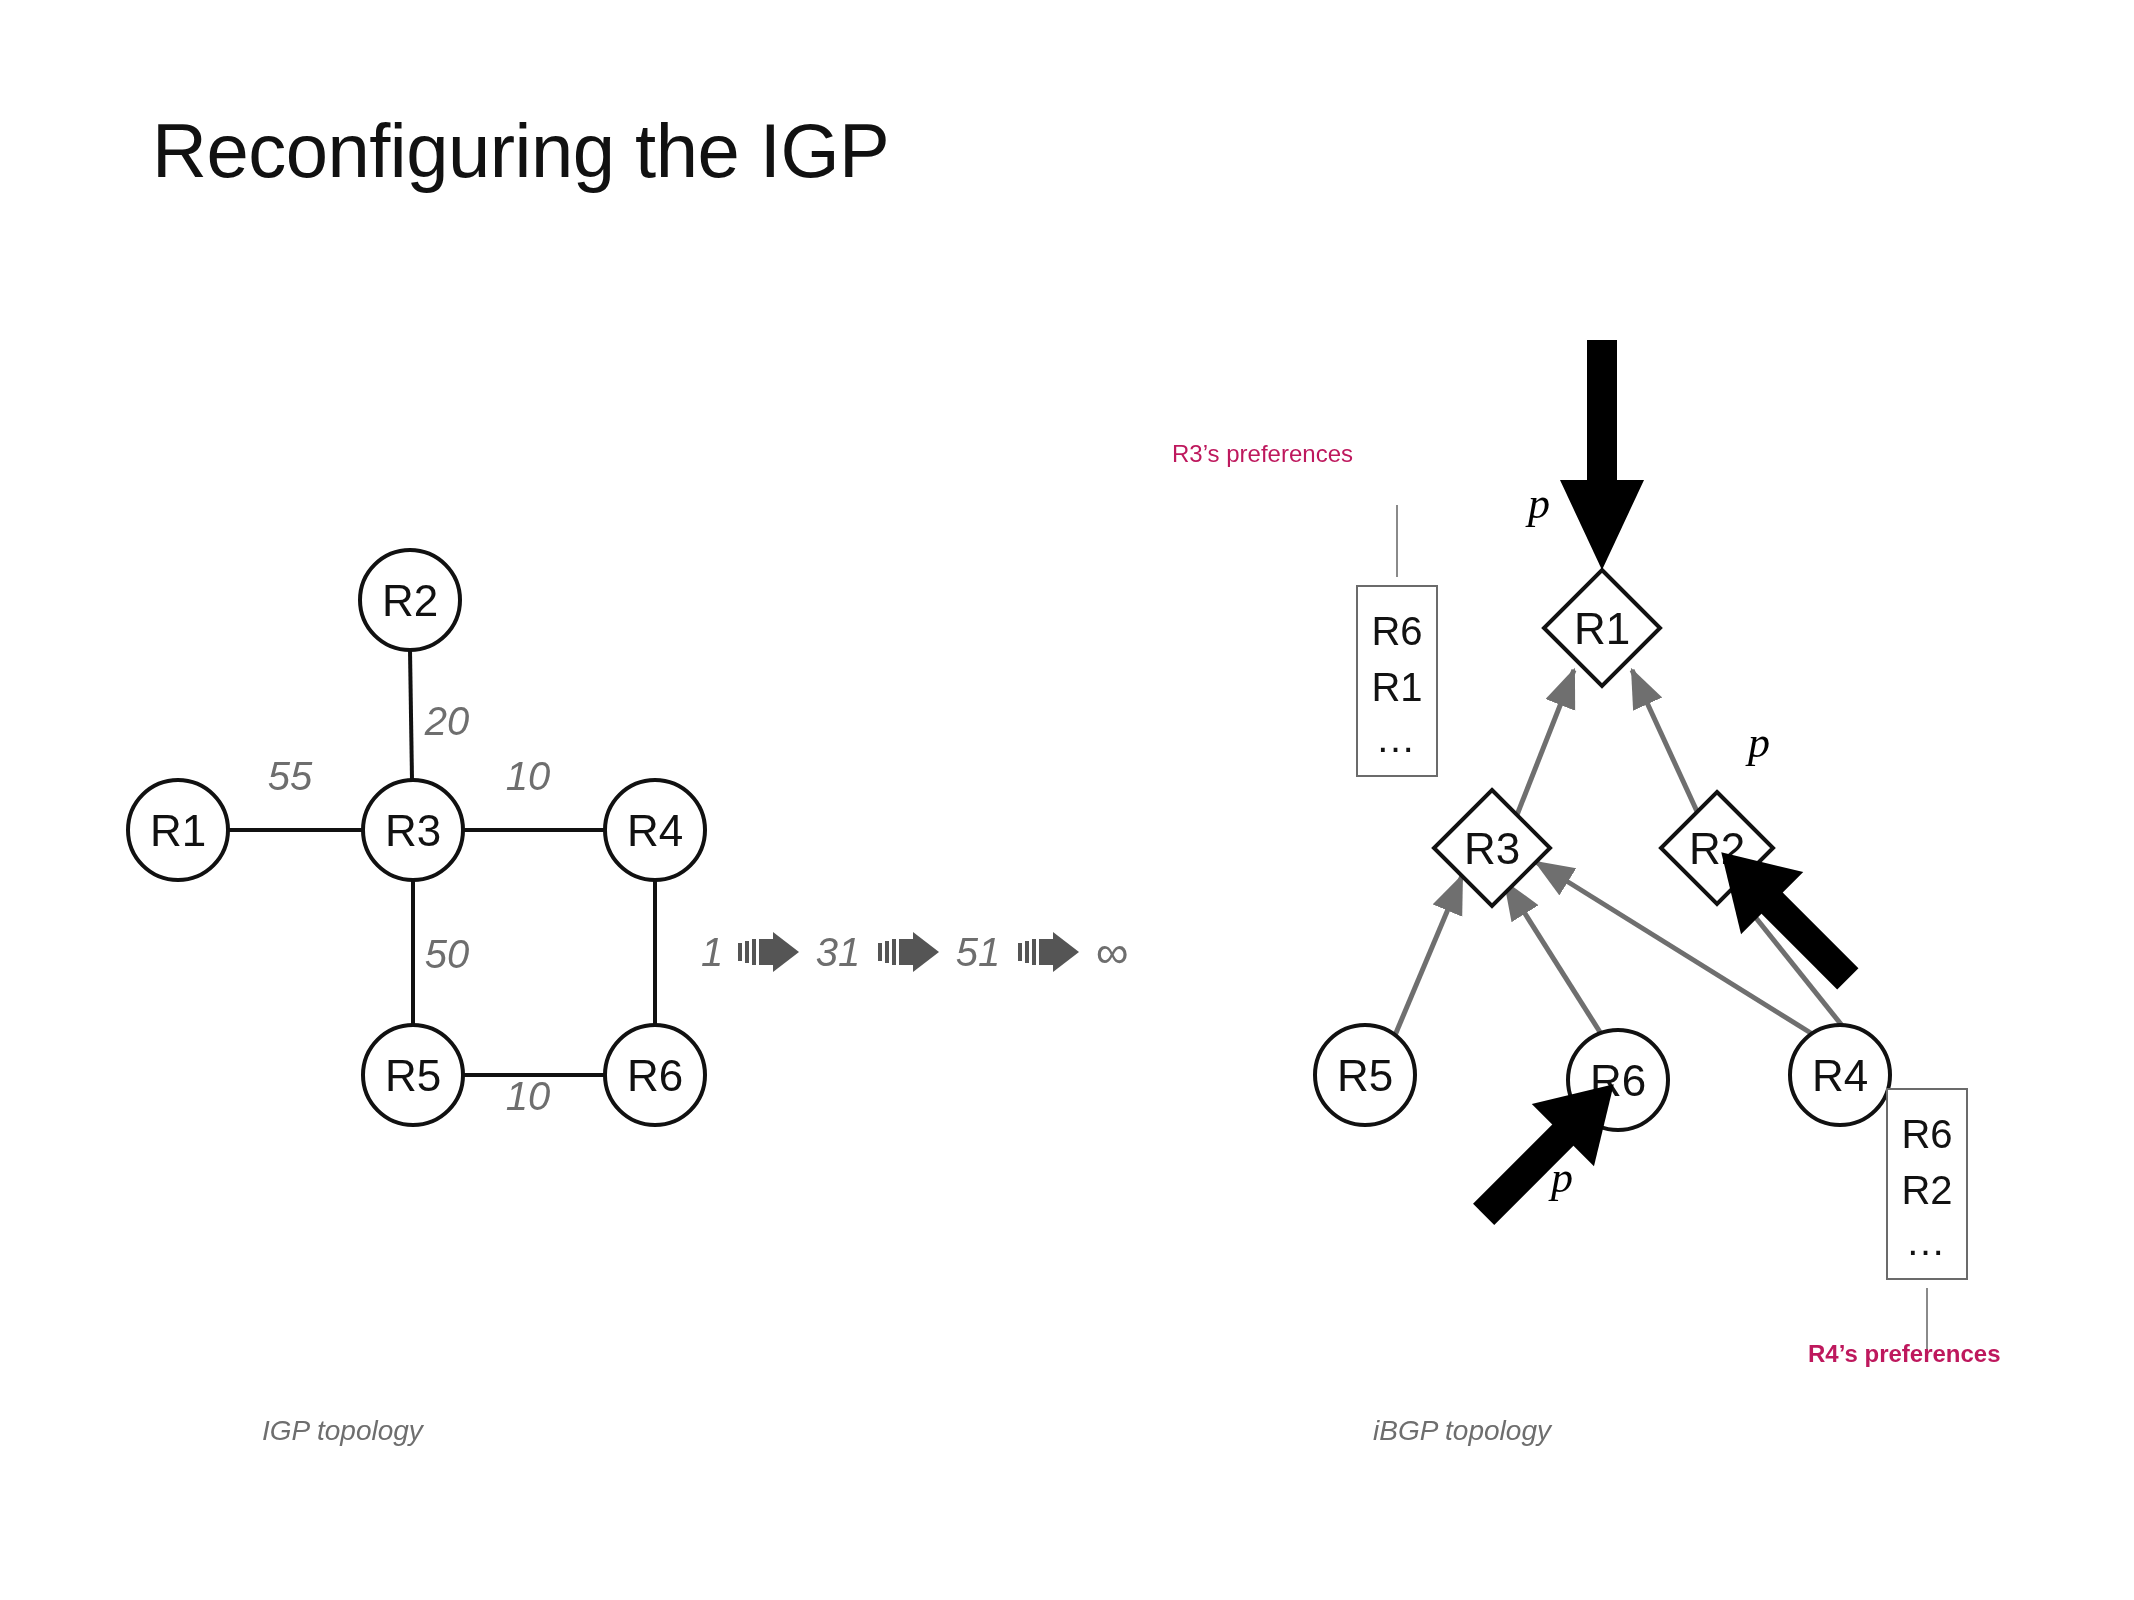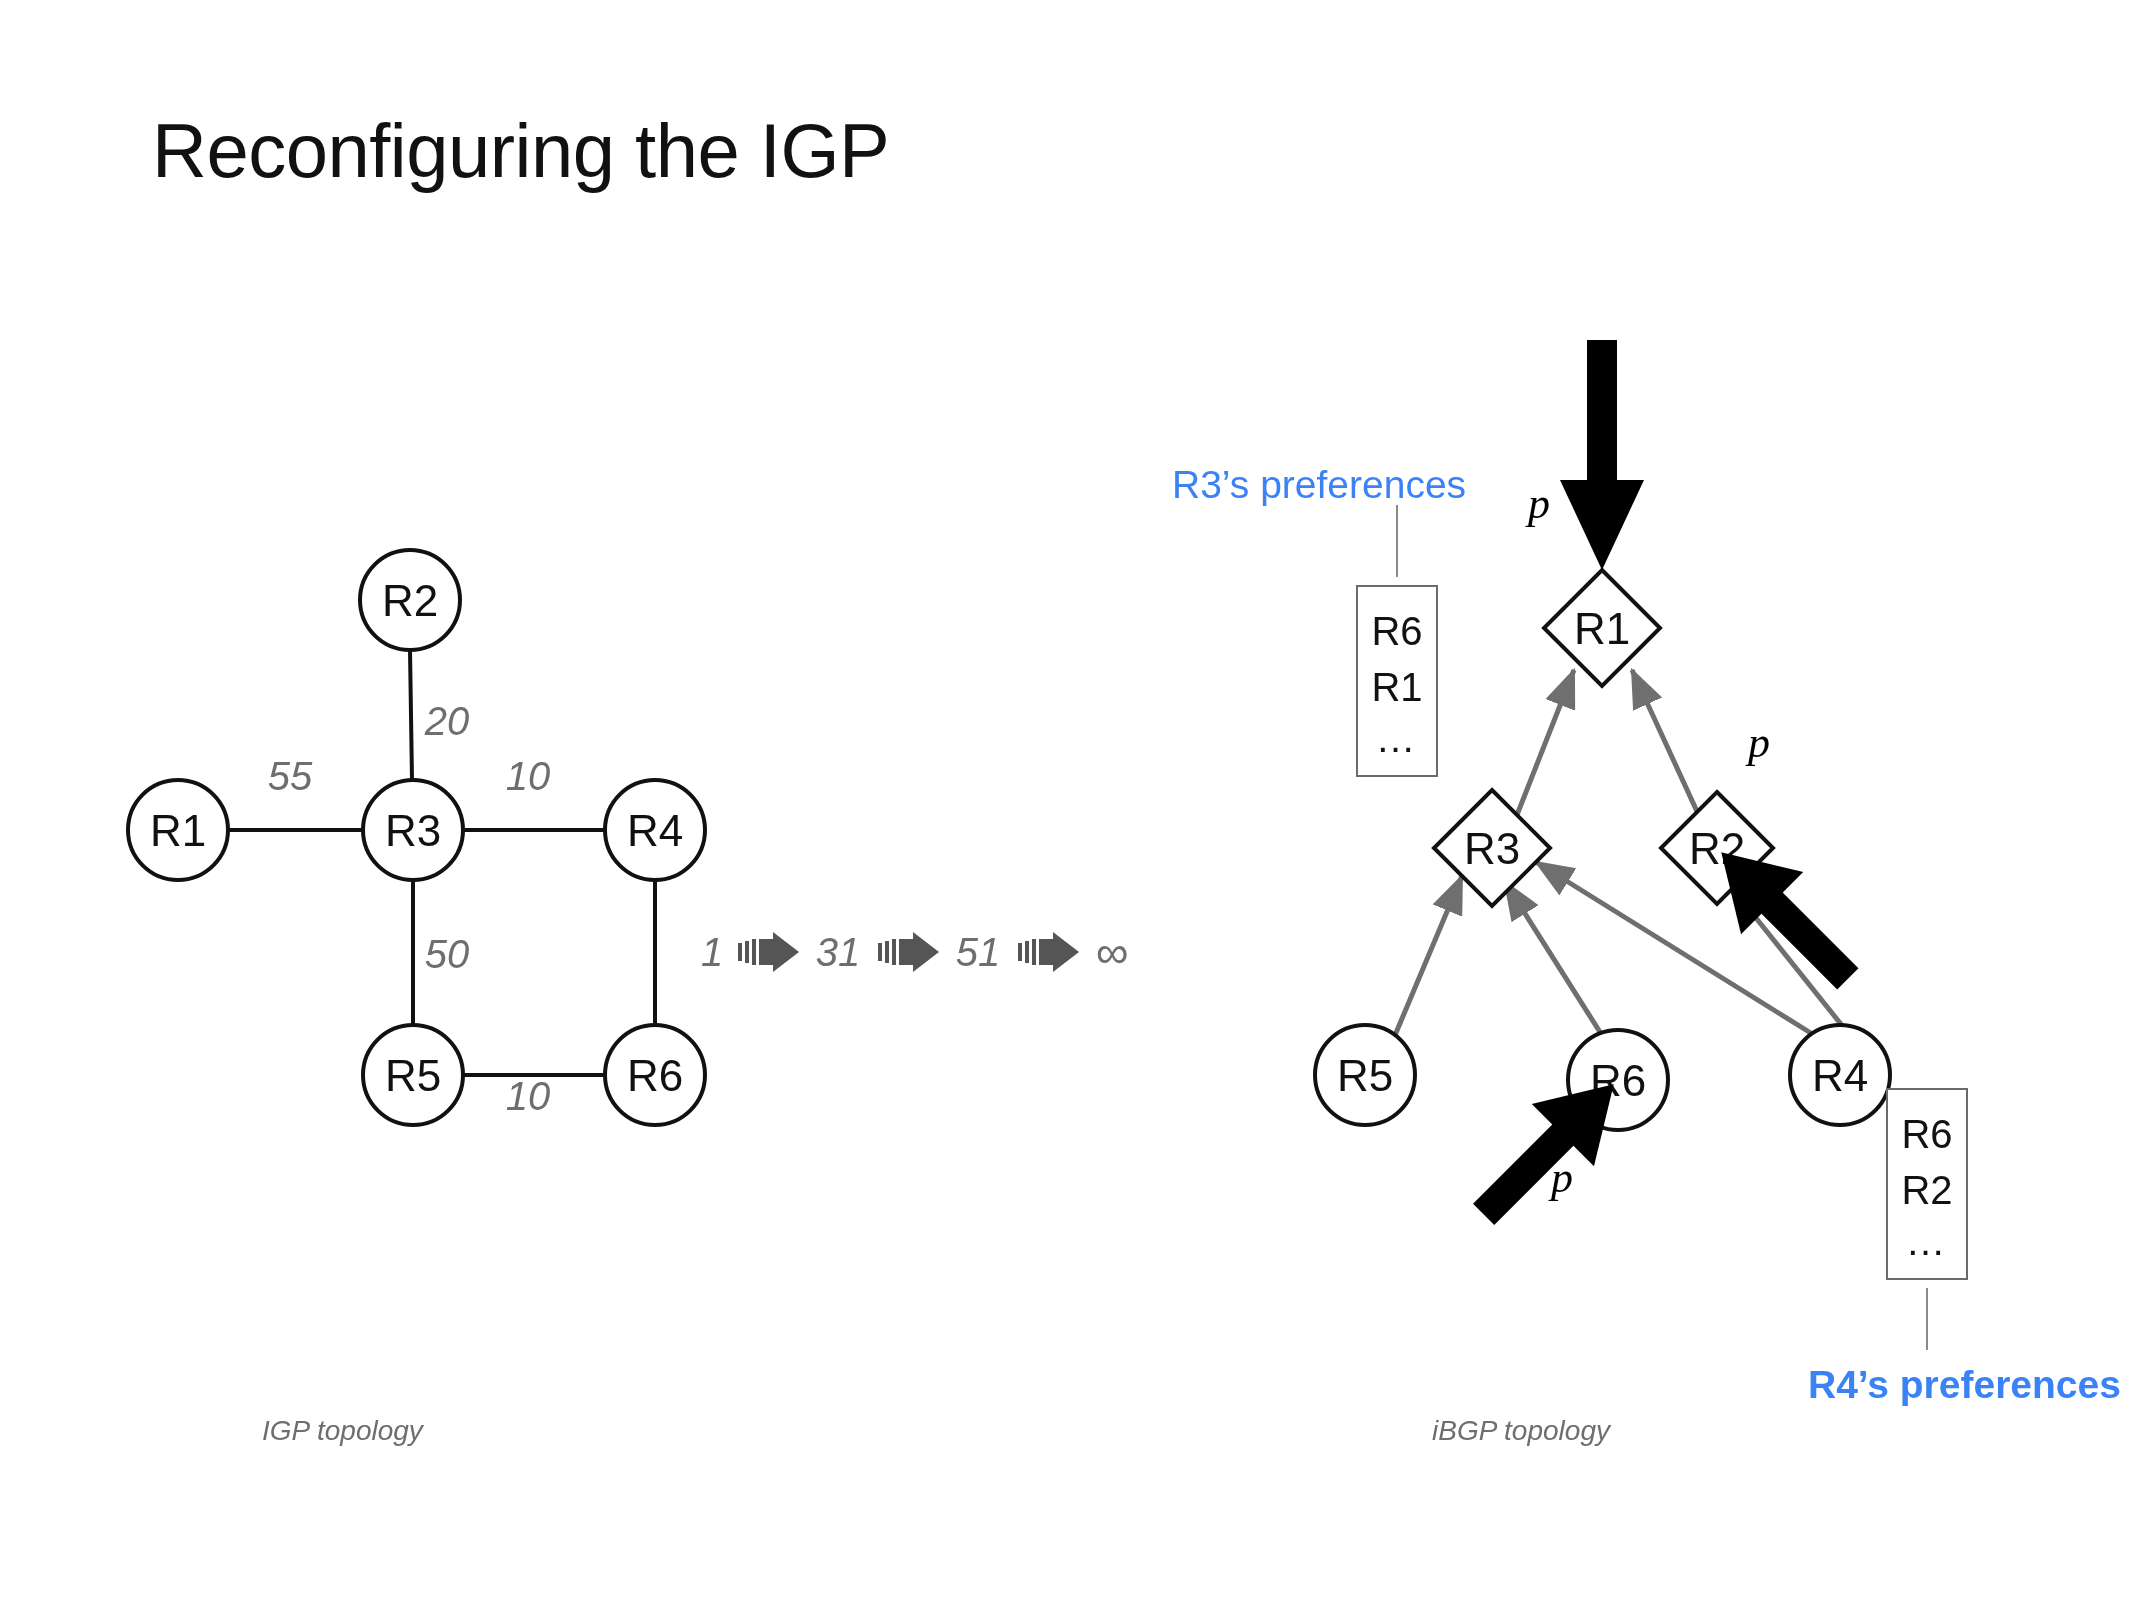--- a/index.html
+++ b/index.html
@@ -16,24 +16,24 @@
   .panel{position:absolute;}
   #igp-panel{left:0;top:380px;width:1060px;height:800px;}
   #ibgp-panel{left:1060px;top:380px;width:1074px;height:800px;}
 
   svg.diagram{position:absolute;left:0;top:0;overflow:visible;}
 
   
   .caption{position:absolute;font-size:28px;font-style:italic;color:#6e6e6e;
            white-space:nowrap;font-family:"Liberation Sans",sans-serif;}
   #igp-caption{left:262px;top:1415px;}
-  #ibgp-caption{left:1432px;top:1415px;text-align:center;}
-
-  
-  .pref-label{position:absolute;font-size:39px;color:#3b82f6;white-space:nowrap;margin-top:23px;}
+  #ibgp-caption{left:1373px;top:1415px;text-align:center;}
+
+  
+  .pref-label{position:absolute;font-size:24px;color:#be185d;white-space:nowrap;}
   #r3-pref-label{left:1172px;top:440px;}
   #r4-pref-label{left:1808px;top:1340px;font-weight:bold;}
 
   .pref-box{position:absolute;border:2px solid #6b6b6b;background:#ffffff;
             display:flex;flex-direction:column;align-items:center;justify-content:center;
             box-sizing:border-box;}
   .pref-item{font-size:40px;color:#121212;line-height:56px;}
   .pref-ellipsis{font-size:40px;color:#121212;line-height:46px;letter-spacing:3px;}
   #r3-pref-box{left:1356px;top:585px;width:82px;height:192px;padding:12px 0 10px 0;}
   #r4-pref-box{left:1886px;top:1088px;width:82px;height:192px;padding:12px 0 10px 0;}

